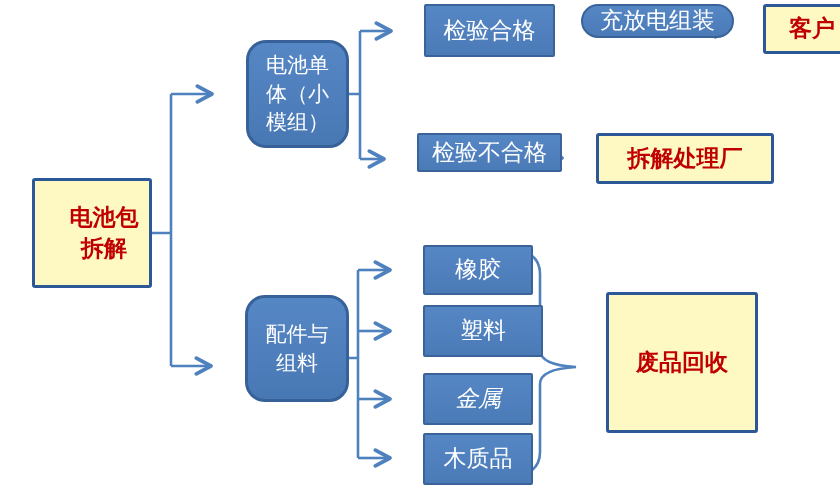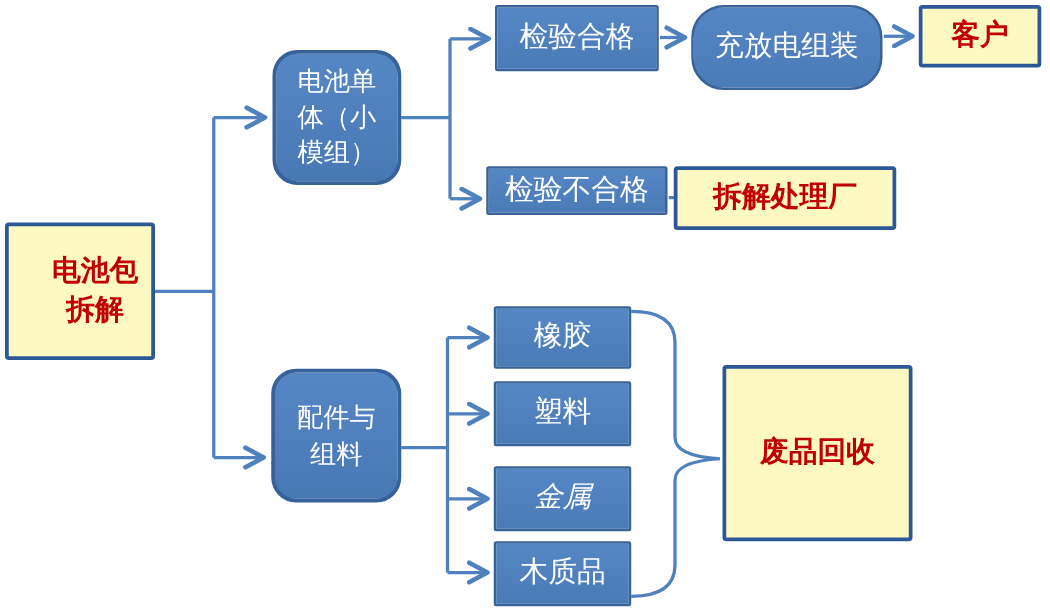--- a/index.html
+++ b/index.html
@@ -2,21 +2,21 @@
 <html><head>
 <meta charset="utf-8">
 <style>
   html,body{margin:0;padding:0;background:#fff;}
   #canvas{
     position:relative;width:840px;height:492px;background:#ffffff;
     font-family:"DejaVu Sans","Liberation Sans",sans-serif;overflow:hidden;
   }
   .node{
     position:absolute;display:flex;align-items:center;justify-content:center;
-    text-align:center;white-space:pre-line;box-sizing:border-box;
+    text-align:center;white-space:pre-line;box-sizing:border-box;margin-left:28px;
   }
   .node-cyan{
     background:#fef9c3;
     border:3px solid #2C5898;
     border-radius:3px;
     color:#C00000;font-weight:bold;font-size:23px;line-height:1.35;
   }
   .node-rect{
     background:linear-gradient(180deg,#5687C5 0%,#4A7BB7 100%);
     border:2px solid #3A6399;
@@ -77,46 +77,46 @@
   <div class="node node-rounded" style="left:218px;top:40px;width:103px;height:108px;">
     <span>电池单
 体（小
 模组）</span>
   </div>
 
   <div class="node node-rect" style="left:396px;top:4px;width:131px;height:53px;">
     <span>检验合格</span>
   </div>
 
-  <div class="node node-rect" style="left:553px;top:4px;width:153px;height:68px;border-radius:26px;">
+  <div class="node node-rect" style="left:553px;top:4px;width:153px;height:34px;border-radius:26px;">
     <span>充放电组装</span>
   </div>
 
   <div class="node node-cyan" style="left:735px;top:4px;width:98px;height:50px;">
     <span>客户</span>
   </div>
 
   <div class="node node-rect" style="left:389px;top:133px;width:145px;height:39px;">
     <span>检验不合格</span>
   </div>
 
-  <div class="node node-cyan" style="left:539px;top:133px;width:178px;height:51px;">
+  <div class="node node-cyan" style="left:568px;top:133px;width:178px;height:51px;">
     <span>拆解处理厂</span>
   </div>
 
   <div class="node node-rounded" style="left:217px;top:295px;width:104px;height:107px;">
     <span>配件与
 组料</span>
   </div>
 
   <div class="node node-rect" style="left:395px;top:245px;width:110px;height:50px;text-align:right;">
     <span>橡胶</span>
   </div>
 
-  <div class="node node-rect" style="left:395px;top:305px;width:110px;height:52px;">
+  <div class="node node-rect" style="left:395px;top:305px;width:120px;height:52px;">
     <span>塑料</span>
   </div>
 
   <div class="node node-rect" style="left:395px;top:373px;width:110px;height:52px;font-style:italic;">
     <span>金属</span>
   </div>
 
   <div class="node node-rect" style="left:395px;top:433px;width:110px;height:52px;">
     <span>木质品</span>
   </div>

